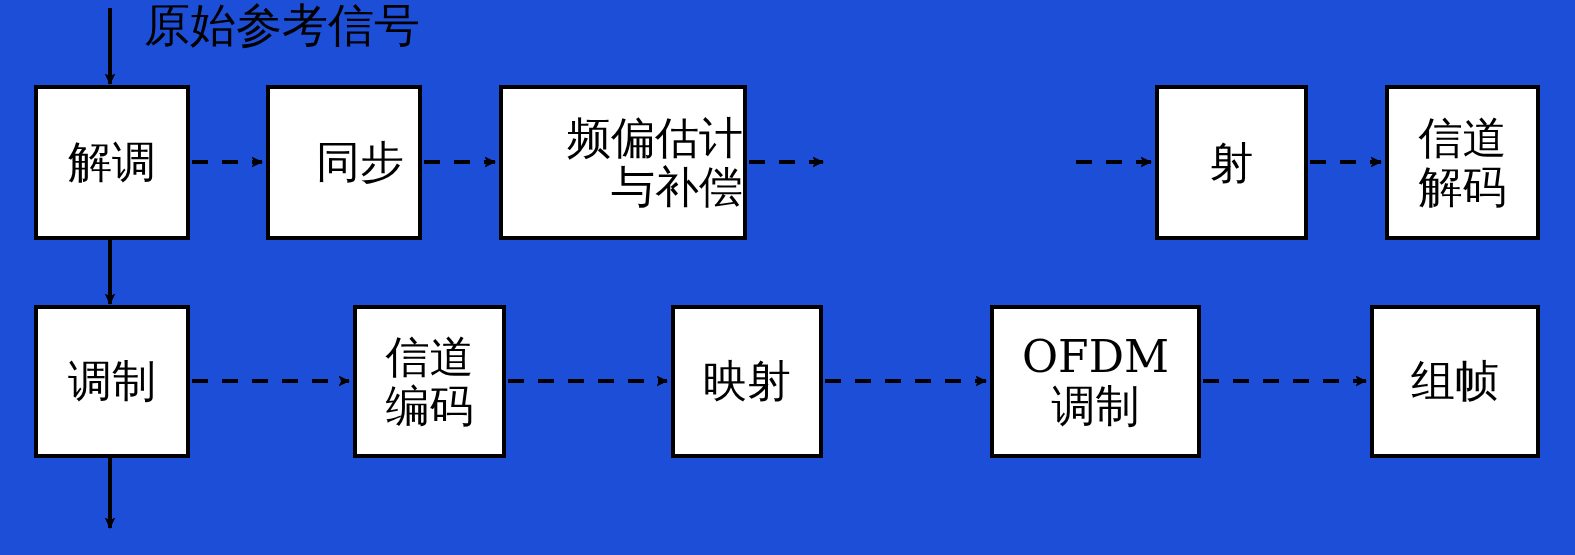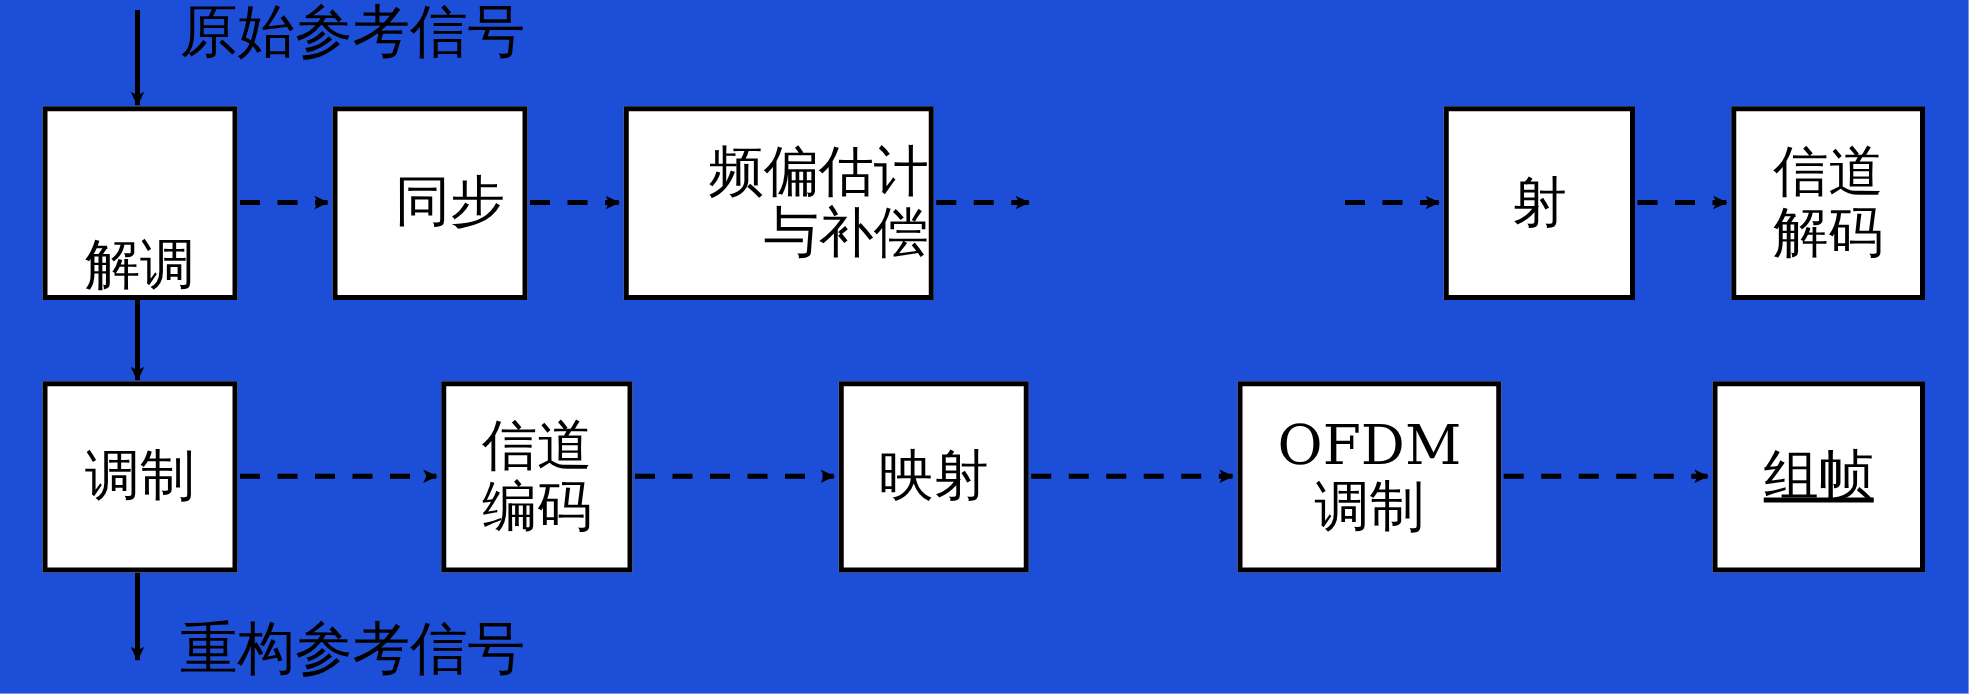--- a/index.html
+++ b/index.html
@@ -91,23 +91,22 @@
     <g stroke="#000000" stroke-width="4" stroke-dasharray="16 14" fill="none">
       <line x1="192" y1="381" x2="349" y2="381" marker-end="url(#arrowSolid)"></line>
       <line x1="508" y1="381" x2="667" y2="381" marker-end="url(#arrowSolid)"></line>
       <line x1="825" y1="381" x2="986" y2="381" marker-end="url(#arrowSolid)"></line>
       <line x1="1203" y1="381" x2="1366" y2="381" marker-end="url(#arrowSolid)"></line>
     </g>
   </svg>
 
   <div class="flow-label" style="left:144px; top:2px;">原始参考信号</div>
 
-  <div class="flow-label" style="left:144px; top:495px;">重构参考信号</div>
 
-  <div class="node-box" style="left:34px; top:85px; width:156px; height:155px;justify-content:flex-end;">
+  <div class="node-box" style="left:34px; top:85px; width:156px; height:155px;">
     <span class="line1">解调</span>
   </div>
 
   <div class="node-box" style="left:266px; top:85px; width:156px; height:155px;padding-left:32px;">
     <span class="line1">同步</span>
   </div>
 
   <div class="node-box" style="left:499px; top:85px; width:248px; height:155px;align-items:flex-end;">
     <span class="line1">频偏估计</span>
     <span class="line2">与补偿</span>
@@ -134,17 +133,17 @@
 
   <div class="node-box" style="left:671px; top:305px; width:152px; height:153px;">
     <span class="line1">映射</span>
   </div>
 
   <div class="node-box latin" style="left:990px; top:305px; width:211px; height:153px;">
     <span class="line1">OFDM</span>
     <span class="line2">调制</span>
   </div>
 
-  <div class="node-box" style="left:1370px; top:305px; width:170px; height:153px;text-decoration:underline;">
+  <div class="node-box" style="left:1370px; top:305px; width:170px; height:153px;">
     <span class="line1">组帧</span>
   </div>
 
 </div>
 
 </body></html>

